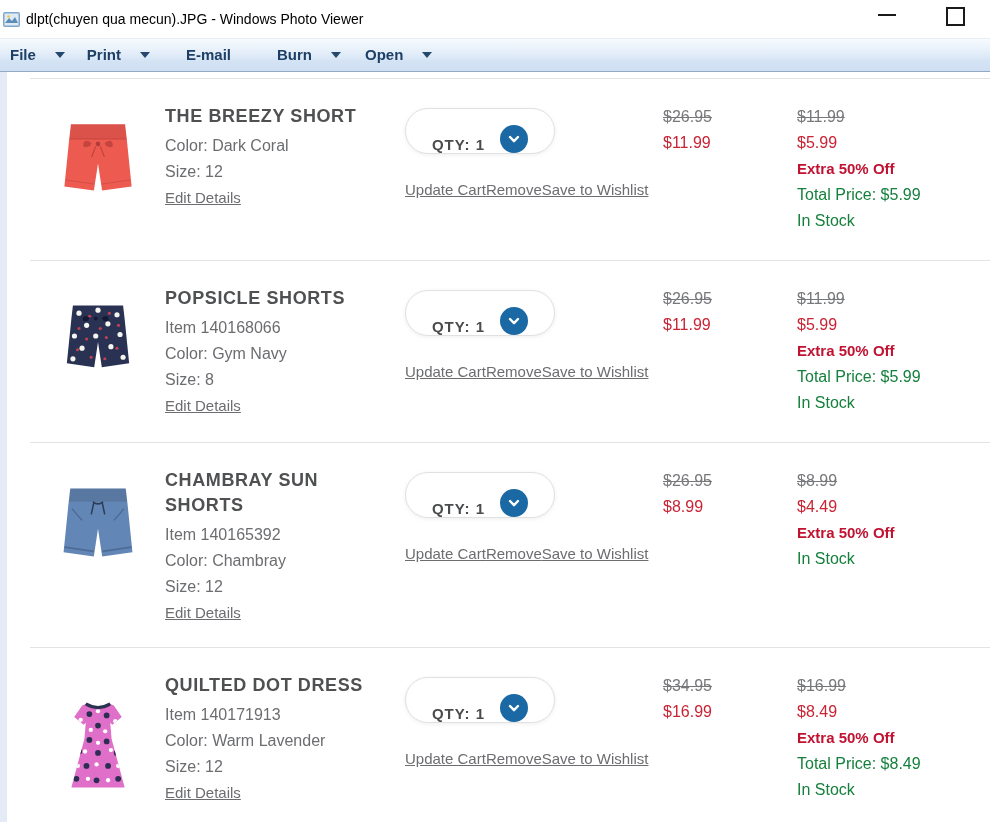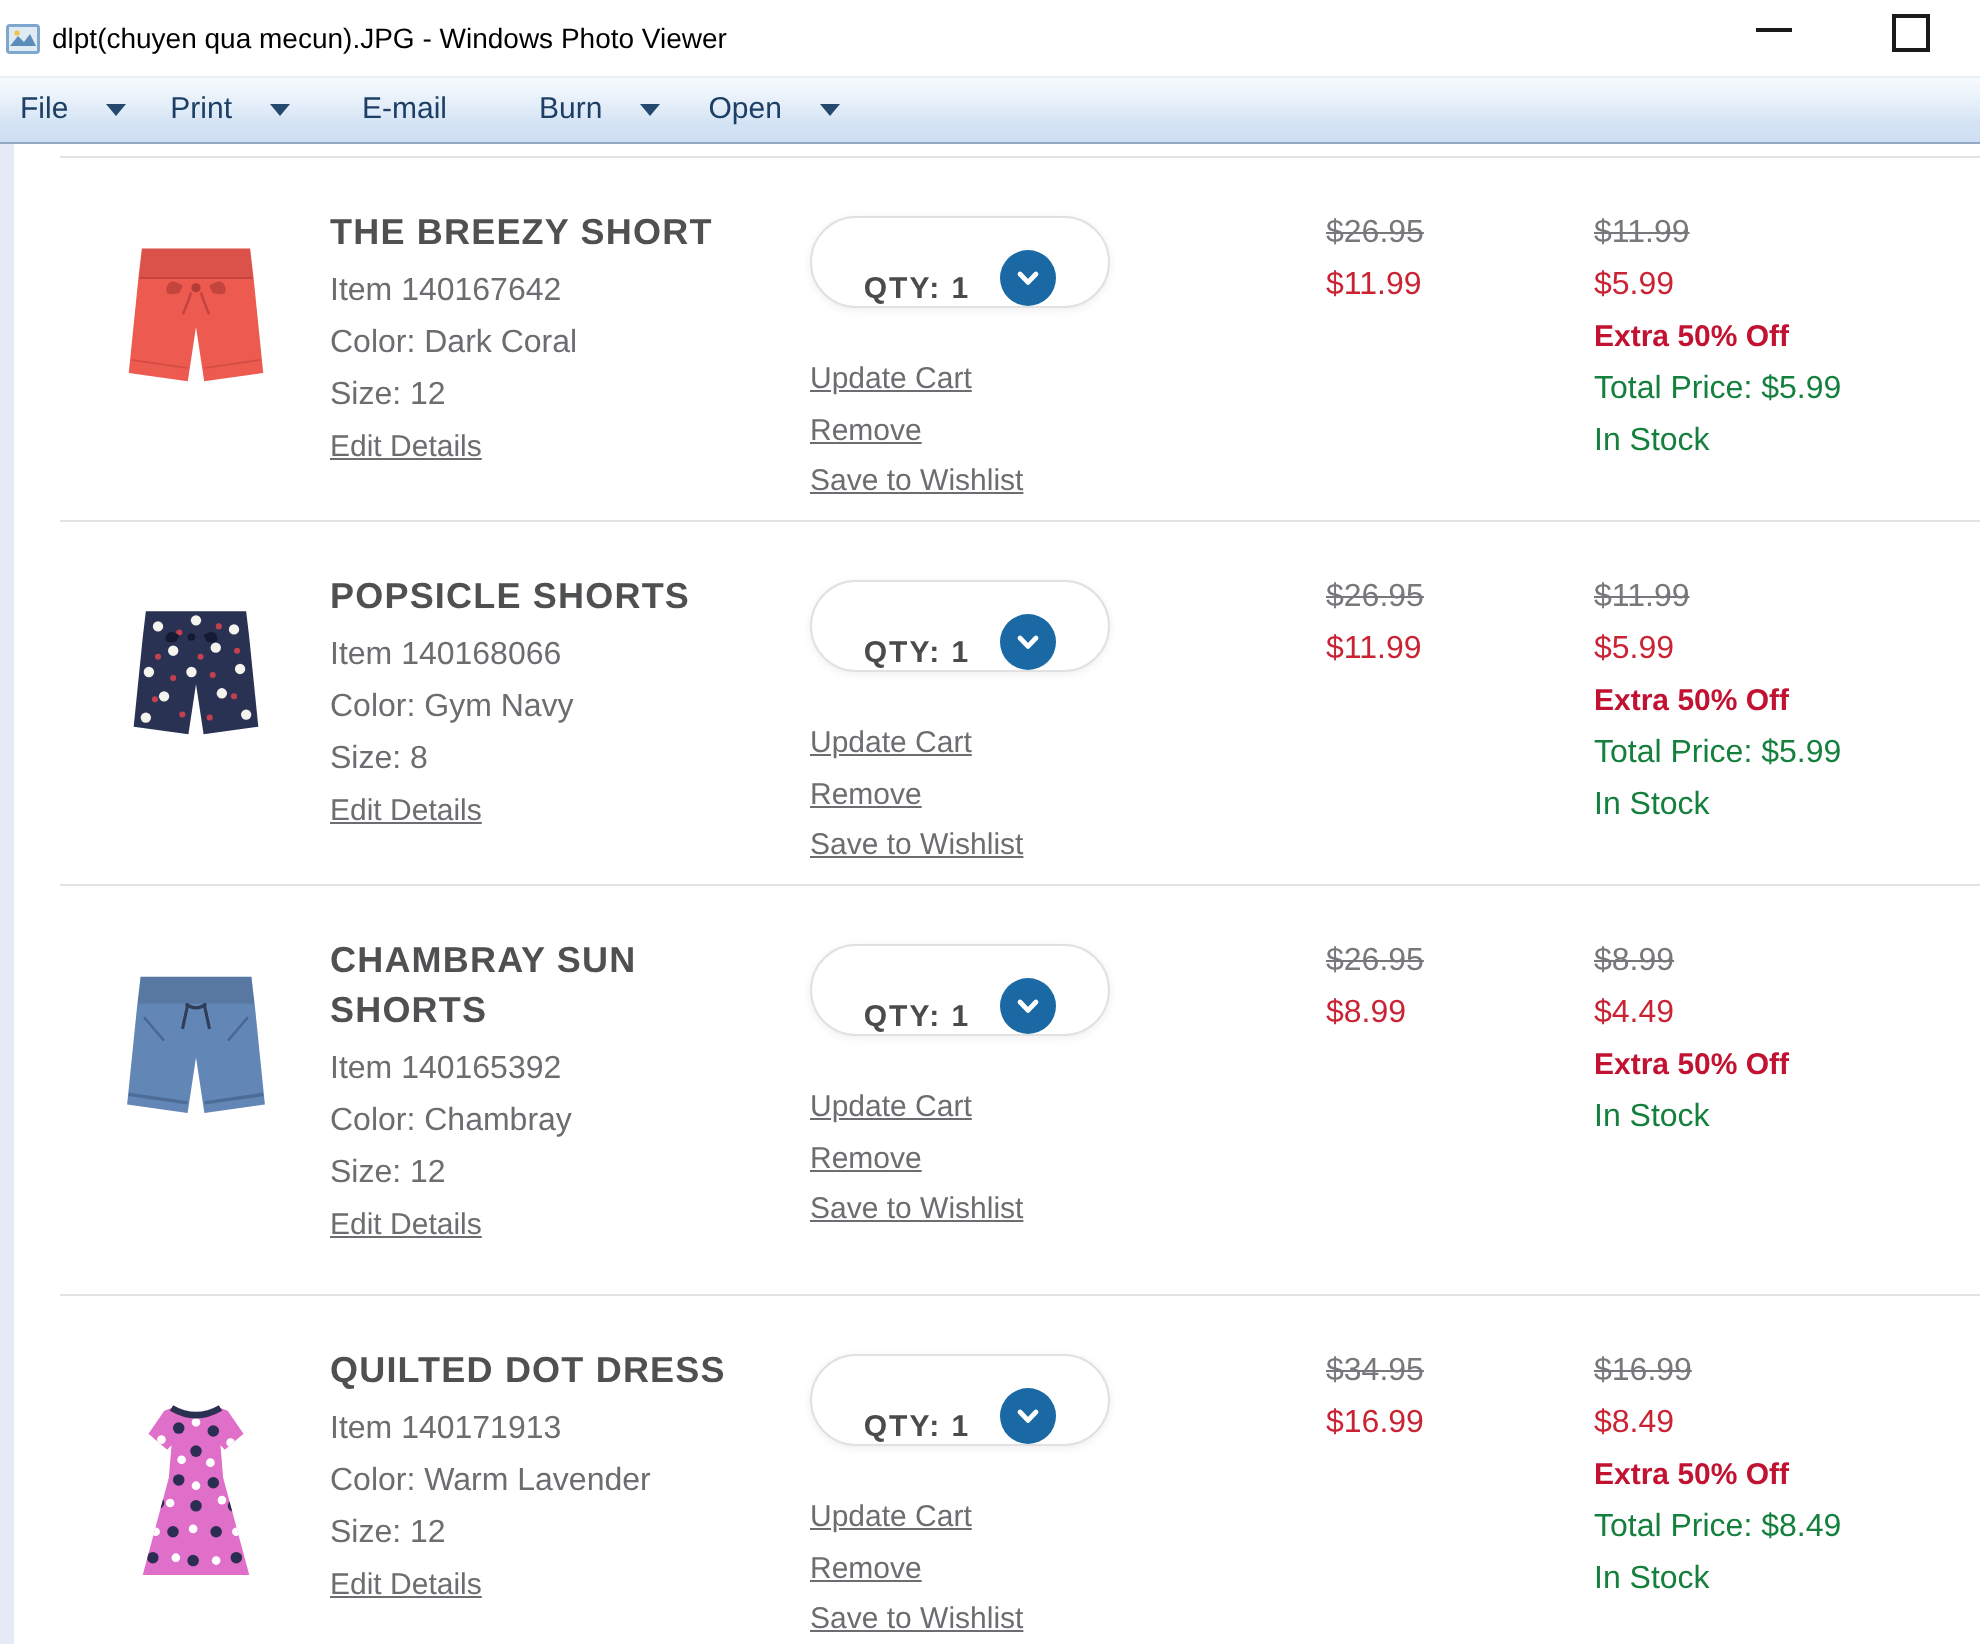--- a/index.html
+++ b/index.html
@@ -12,21 +12,21 @@
   .app-icon{width:17px;height:15px;margin:0 0 0 3px;flex:0 0 auto;}
   .title-text{font-size:14px;color:#000;margin-left:6px;white-space:nowrap;}
   .btn-min{position:absolute;left:878px;top:14px;width:18px;height:2px;background:#1a1a1a;cursor:pointer;}
   .btn-max{position:absolute;left:946px;top:7px;width:15px;height:15px;border:2px solid #1a1a1a;background:#fff;cursor:pointer;}
 
   
   .menubar{height:32px;background:linear-gradient(#f7fbfe,#e3edf9 45%,#d4e3f4 70%,#cfdff2);
            border-top:1px solid #e9eef6;border-bottom:1px solid #94aac2;
            display:flex;align-items:center;font-size:15px;color:#1d3f66;}
   .menu-item{display:flex;align-items:center;cursor:pointer;}
-  .menu-label{line-height:30px;}
+  .menu-label{line-height:30px;font-weight:bold;}
   .caret{width:0;height:0;border-left:5px solid transparent;border-right:5px solid transparent;
          border-top:6px solid #24486e;margin-left:19px;}
   .mi-file{margin-left:10px;margin-right:22px;}
   .mi-print{margin-right:36px;}
   .mi-email{margin-right:46px;}
   .mi-burn{margin-right:24px;}
 
   
   .photo-area{position:relative;height:752px;background:#fff;overflow:hidden;}
   .left-strip{position:absolute;left:0;top:0;width:7px;height:100%;background:#e5eaf7;}
@@ -45,21 +45,21 @@
   .p-line{font-size:16px;color:#6c6d70;line-height:26px;}
   .link{font-size:15px;color:#6c6d70;text-decoration:underline;line-height:26px;
         display:inline-block;cursor:pointer;}
 
   .qty-pill{width:150px;height:46px;margin-top:4px;border:1px solid #e1e1e1;border-radius:24px;
             background:#fff;box-shadow:0 1px 4px rgba(0,0,0,.07);
             display:flex;align-items:flex-end;justify-content:center;gap:15px;cursor:pointer;box-sizing:border-box;}
   .qty-text{font-size:15px;font-weight:bold;color:#4a4b4d;letter-spacing:1px;}
   .qty-circle{width:28px;height:28px;border-radius:50%;background:#1a69a4;
               display:flex;align-items:center;justify-content:center;}
-  .action-links{margin-top:23px;display:flex;flex-direction:column;align-items:flex-start;text-align:right;}
+  .action-links{margin-top:23px;display:flex;flex-direction:row;align-items:flex-start;text-align:right;}
   .action-links .link{line-height:25.5px;}
 
   .col-price,.col-price2{font-size:16px;line-height:26px;}
   .was{color:#77787b;text-decoration:line-through;}
   .now{color:#c92334;}
   .promo{color:#c11232;font-weight:bold;font-size:15px;line-height:26px;}
   .total,.stock{color:#15803d;}
 </style>
 </head>
 <body>
@@ -111,21 +111,20 @@
             <path d="M22 10 L88 10 L89.6 28 L20.4 28 Z" fill="#000" opacity="0.08"></path>
             <path d="M20.4 28 L89.6 28" stroke="#c4453e" stroke-width="1.2"></path>
             <path d="M47 33 q-8 -6 -10 1 q-1 6 8 3 Z M63 33 q8 -6 10 1 q1 6 -8 3 Z" fill="#c4453e"></path>
             <circle cx="55" cy="34" r="2.8" fill="#b23d37"></circle>
             <path d="M52 37 q-3 9 -5 13 M58 37 q3 9 5 13" stroke="#c4453e" stroke-width="1.6" fill="none"></path>
             <path d="M16 78 L50 83 M60 83 L94 78" stroke="#c4453e" stroke-width="1.2" opacity="0.6"></path>
           </svg>
         </div>
         <div class="col-info">
           <div class="p-name">THE BREEZY SHORT</div>
-          <div class="p-line">Item 140167642</div>
           <div class="p-line">Color: Dark Coral</div>
           <div class="p-line">Size: 12</div>
           <a class="link">Edit Details</a>
         </div>
         <div class="col-actions">
           <div class="qty-pill">
             <span class="qty-text">QTY: 1</span>
             <span class="qty-circle">
               <svg width="12" height="10" viewBox="0 0 12 10">
                   <path d="M2 3 L6 7.2 L10 3" stroke="#fff" stroke-width="2.4" fill="none" stroke-linecap="round" stroke-linejoin="round"></path>

